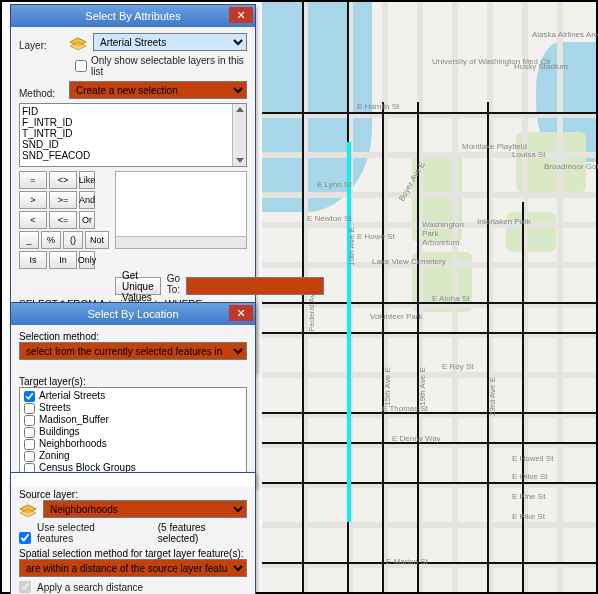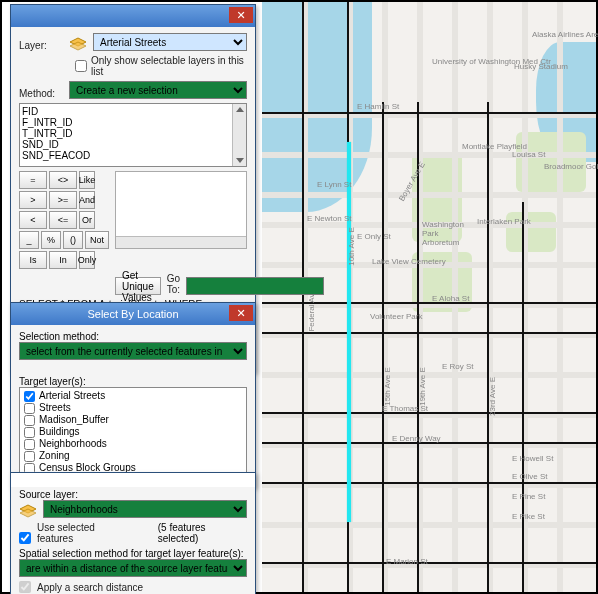--- a/index.html
+++ b/index.html
@@ -26,21 +26,21 @@
   .hl { position: absolute; background: #22e7f0; width: 4px; left: 85px; top: 140px; height: 380px; box-shadow: 0 0 1px #0cc; }
   .maplabel { position: absolute; font-size: 8px; color: #888; white-space: nowrap; }
   
   
   .dlg { position: absolute; background: #fff; border: 1px solid #2b4f7a; box-shadow: 2px 2px 4px rgba(0,0,0,.25); }
   .titlebar { height: 22px; background: linear-gradient(#6aa0e0, #3e78c8); color: #fff; display: flex; align-items: center; justify-content: center; font-size: 11px; position: relative; }
   .titlebar .tx { flex: 1; text-align: center; }
   .closebtn { position: absolute; right: 2px; top: 2px; width: 24px; height: 16px; background: #c0392b; color: #fff; display: flex; align-items: center; justify-content: center; font-size: 11px; cursor: pointer; }
   .dlgbody { padding: 6px 8px 8px; background: #f4f4f4; }
   label.lbl { font-size: 10px; color: #222; }
-  select.sel, input.txt { font-size: 10px; border: 1px solid #7a7a7a; background: #15803d; height: 18px; padding: 0 2px; }
+  select.sel, input.txt { font-size: 10px; border: 1px solid #7a7a7a; background: #c2410c; height: 18px; padding: 0 2px; }
   .row { display: flex; align-items: flex-end; gap: 6px; margin-bottom: 4px; }
   .listbox { background: #fff; border: 1px solid #888; font-size: 10px; padding: 2px; height: 64px; overflow: hidden; position: relative; }
   .listbox .sbv { position: absolute; right: 0; top: 0; bottom: 0; width: 14px; background: #e8e8e8; border-left: 1px solid #bbb; }
   .listbox .sbv::before, .listbox .sbv::after { content: ""; position: absolute; left: 3px; width: 0; height: 0; border-left: 4px solid transparent; border-right: 4px solid transparent; }
   .listbox .sbv::before { top: 3px; border-bottom: 5px solid #666; }
   .listbox .sbv::after { bottom: 3px; border-top: 5px solid #666; }
   .oprow { display: flex; gap: 2px; margin-bottom: 2px; }
   .opbtn { width: 28px; height: 18px; border: 1px solid #999; background: linear-gradient(#fff,#e4e4e4); font-size: 9px; display: flex; align-items: center; justify-content: center; cursor: pointer; }
   .opbtn.w { width: 16px; }
   .opgrid { display: flex; gap: 6px; }
@@ -125,21 +125,21 @@
 
     <span class="maplabel" style="left:170px;top:55px">University of Washington Med Ctr</span>
     <span class="maplabel" style="left:252px;top:60px">Husky Stadium</span>
     <span class="maplabel" style="left:270px;top:28px">Alaska Airlines Arena</span>
     <span class="maplabel" style="left:95px;top:100px">E Hamlin St</span>
     <span class="maplabel" style="left:200px;top:140px">Montlake Playfield</span>
     <span class="maplabel" style="left:250px;top:148px">Louisa St</span>
     <span class="maplabel" style="left:55px;top:178px">E Lynn St</span>
     <span class="maplabel" style="left:282px;top:160px">Broadmoor Golf Club</span>
     <span class="maplabel" style="left:45px;top:212px">E Newton St</span>
-    <span class="maplabel" style="left:95px;top:230px">E Only St</span>
+    <span class="maplabel" style="left:95px;top:230px">E Howe St</span>
     <span class="maplabel" style="left:160px;top:218px;width:50px;white-space:normal">Washington Park Arboretum</span>
     <span class="maplabel" style="left:215px;top:215px">Interlaken Park</span>
     <span class="maplabel" style="left:110px;top:255px">Lake View Cemetery</span>
     <span class="maplabel" style="left:108px;top:310px">Volunteer Park</span>
     <span class="maplabel" style="left:170px;top:292px">E Aloha St</span>
     <span class="maplabel" style="left:180px;top:360px">E Roy St</span>
     <span class="maplabel" style="left:120px;top:402px">E Thomas St</span>
     <span class="maplabel" style="left:130px;top:432px">E Denny Way</span>
     <span class="maplabel" style="left:250px;top:452px">E Howell St</span>
     <span class="maplabel" style="left:250px;top:470px">E Olive St</span>
@@ -149,20 +149,21 @@
     <span class="maplabel" style="left:70px;top:240px;transform:rotate(-90deg)">10th Ave E</span>
     <span class="maplabel" style="left:106px;top:380px;transform:rotate(-90deg)">15th Ave E</span>
     <span class="maplabel" style="left:141px;top:380px;transform:rotate(-90deg)">19th Ave E</span>
     <span class="maplabel" style="left:211px;top:390px;transform:rotate(-90deg)">23rd Ave E</span>
     <span class="maplabel" style="left:128px;top:175px;transform:rotate(-60deg)">Boyer Ave E</span>
     <span class="maplabel" style="left:24px;top:300px;transform:rotate(-90deg)">Federal Ave E</span>
   </div>
 
   <div class="dlg d1">
     <div class="titlebar">
+      <span class="tx">Select By Attributes</span>
       <span class="closebtn">✕</span>
     </div>
     <div class="dlgbody">
       <div class="row">
         <label class="lbl" style="width:44px">Layer:</label>
         <span class="layerico"><svg viewBox="0 0 18 14">
               <polygon points="9,1 17,5 9,9 1,5" fill="#f7c04a" stroke="#b8860b"></polygon>
               <polygon points="9,5 17,9 9,13 1,9" fill="#f7c04a" stroke="#b8860b" opacity=".7"></polygon>
             </svg></span>
         <select class="sel" style="flex:1;background:#cfe6ff"><option>Arterial Streets</option></select>

